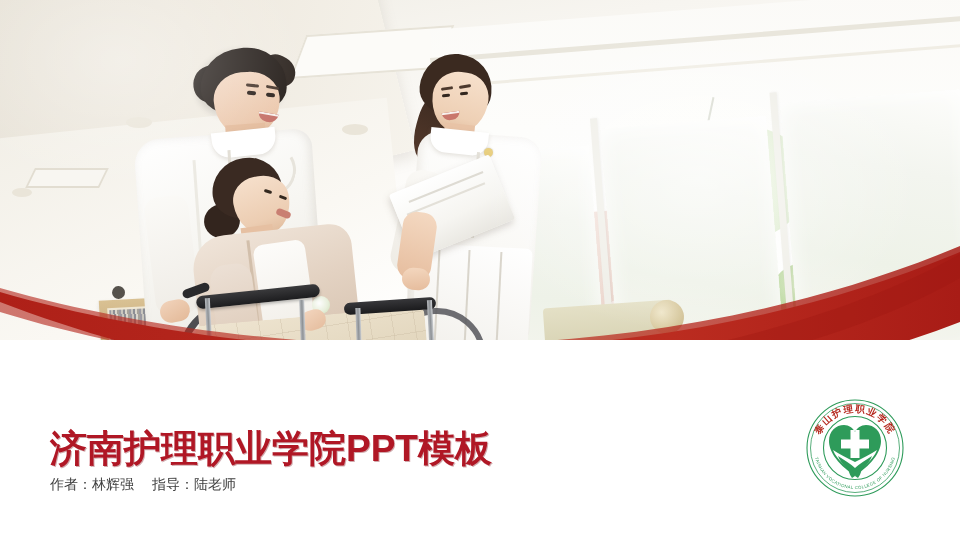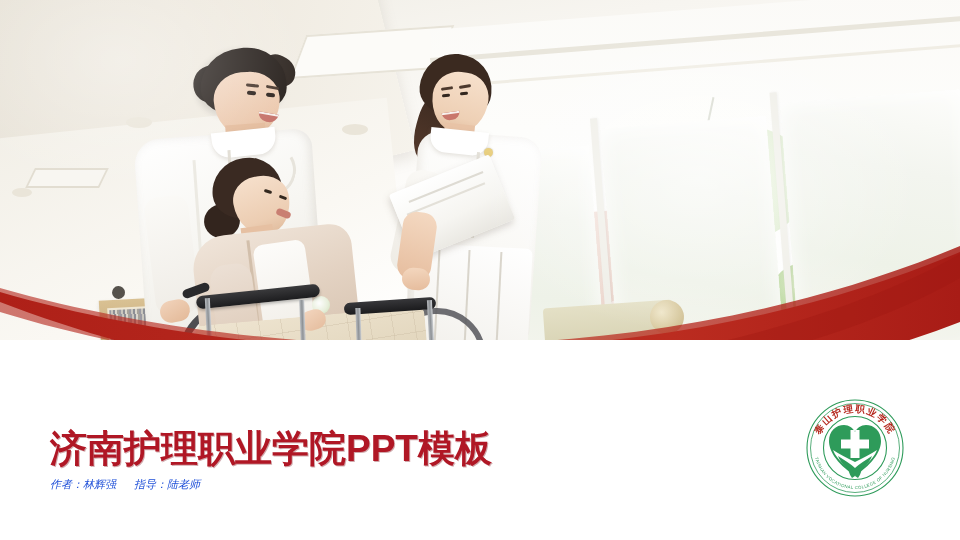--- a/index.html
+++ b/index.html
@@ -483,25 +483,24 @@
     font-size: 37px;
     font-weight: bold;
     letter-spacing: 0px;
     color: #b01725;
     white-space: nowrap;
     text-shadow: 1px 1px 0 rgba(120,10,18,.35);
   }
   .meta {
     position: absolute;
     left: 50px; top: 473px;
-    font-size: 11px;
-    color: #1d4ed8;
+    font-size: 14px;
+    color: #404040;
     line-height: 22px;
     white-space: nowrap;
-    font-style: italic;
   }
   .meta .sep { display: inline-block; width: 18px; }
 
   
   .logo {
     position: absolute; left: 805px; top: 398px; width: 100px; height: 100px;
   }
   .logo svg { display: block; }
 </style>
 </head>

